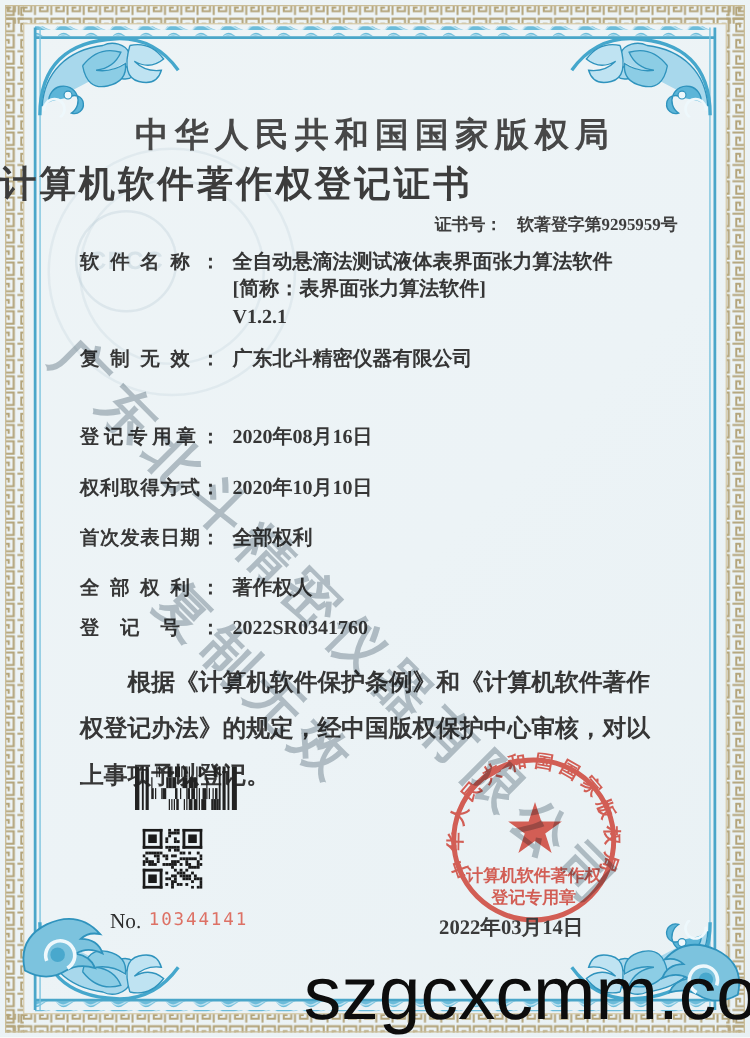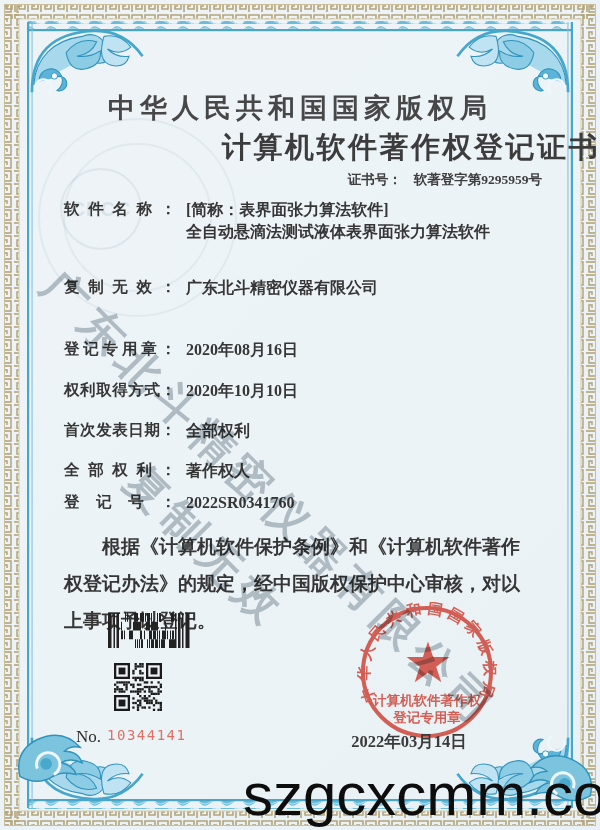--- a/index.html
+++ b/index.html
@@ -5,38 +5,38 @@
   html,body{margin:0;padding:0;background:#fbfbf7;}
   #page{position:relative;width:600px;height:830px;overflow:hidden;
         background:linear-gradient(135deg,#eef4f6 0%,#ecf3f6 55%,#e9f1f4 100%);
         font-family:"Liberation Serif","DejaVu Serif",serif;color:#3a3a3a;}
   svg{display:block;}
   .abs{position:absolute;}
 
   
   .issuer{top:90px;left:0;width:100%;text-align:center;font-size:27px;font-weight:bold;
           letter-spacing:5px;color:#474747;}
-  .title{top:128px;left:0;width:100%;text-align:right;font-size:29px;font-weight:bold;
+  .title{top:128px;left:0;width:100%;text-align:left;font-size:29px;font-weight:bold;
          letter-spacing:2.5px;color:#3c3c3c;}
   .certno{top:171px;right:58px;font-size:13.5px;font-weight:bold;color:#3e3e3e;text-align:right;}
   .certno .gap{display:inline-block;width:12px;}
 
   
   .row{position:absolute;left:0;right:0;font-size:16px;font-weight:bold;color:#363636;}
   .flabel{position:absolute;left:64px;width:112px;font-size:15.5px;
           text-align:justify;text-align-last:justify;}
   .fvalue{position:absolute;left:186px;width:360px;line-height:22px;}
 
   .statement{top:528px;left:64px;width:474px;font-size:19px;font-weight:bold;
              line-height:37px;text-indent:2em;color:#363636;}
 
   
   #barcode{top:613px;left:108px;}
   #qrcode{top:663px;left:114px;}
-  .serial{top:727px;left:76px;font-size:17px;color:#2e2e2e;text-align:right;}
+  .serial{top:727px;left:88px;font-size:17px;color:#2e2e2e;text-align:right;}
   .serial .num{font-family:"DejaVu Sans Mono",monospace;font-size:14px;
                letter-spacing:1.5px;position:relative;top:-2px;margin-left:6px;}
 
   
   #seal{top:602px;left:357px;opacity:.88;}
   .issue-date{top:731px;left:314px;width:190px;text-align:center;font-size:16.5px;
               font-weight:bold;color:#3a3a3a;}
 
   
   .wm-diag{font-size:44px;letter-spacing:8px;font-weight:bold;white-space:nowrap;
@@ -132,22 +132,23 @@
 
   <div class="abs issuer">中华人民共和国国家版权局</div>
   <div class="abs title">计算机软件著作权登记证书</div>
   <div class="abs certno">
     <span>证书号：</span><span class="gap"></span><span>软著登字第9295959号</span>
   </div>
 
   <div class="row" style="top:199px">
     <span class="flabel">软件名称：</span>
     <span class="fvalue">
+      <span style="display:block">全自动悬滴法测试液体表界面张力算法软件</span>
       <span style="display:block">[简称：表界面张力算法软件]</span>
-      <span style="display:block">全自动悬滴法测试液体表界面张力算法软件</span>
+      <span style="display:block">V1.2.1</span>
     </span>
   </div>
 
   <div class="row" style="top:277px">
     <span class="flabel">复制无效：</span>
     <span class="fvalue">广东北斗精密仪器有限公司</span>
   </div>
 
   <div class="row" style="top:339px">
     <span class="flabel">登记专用章：</span>

